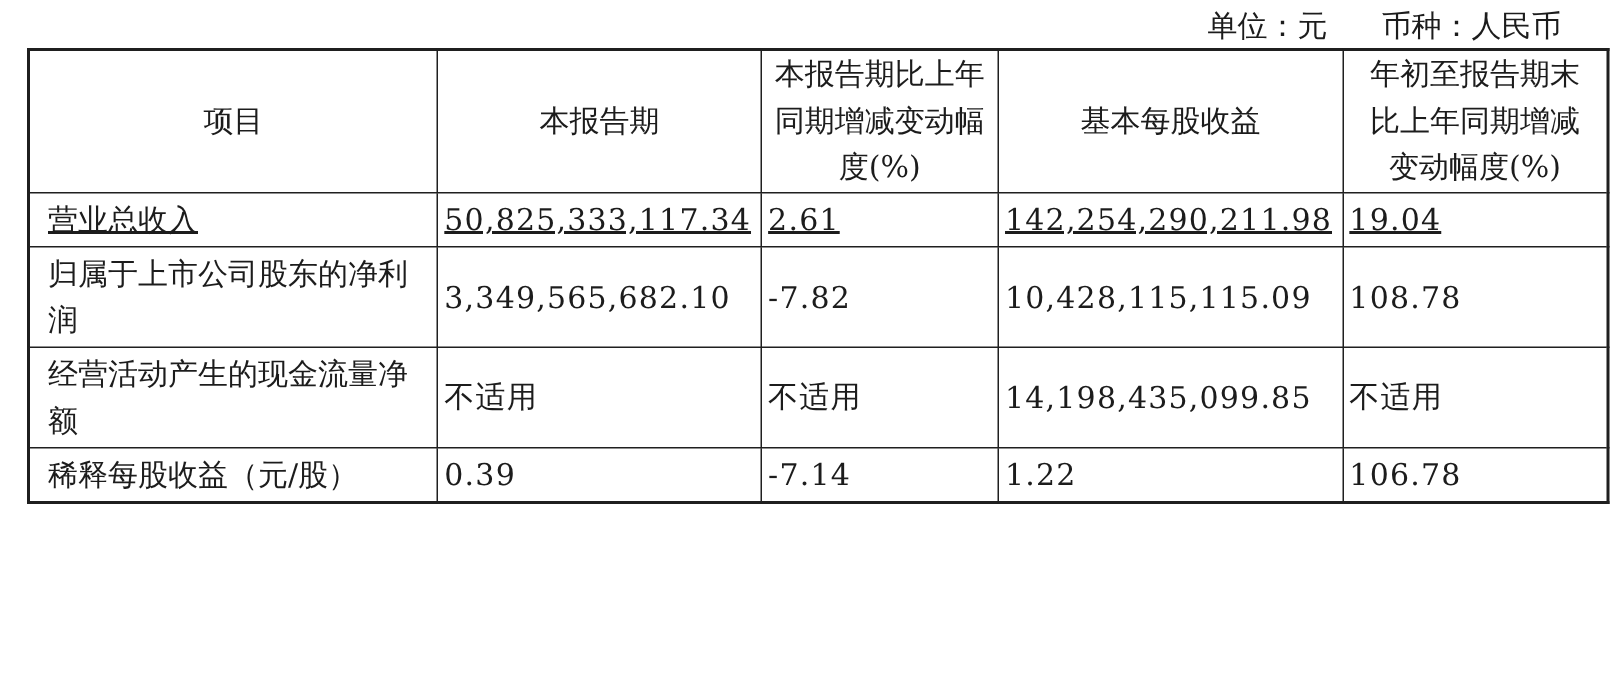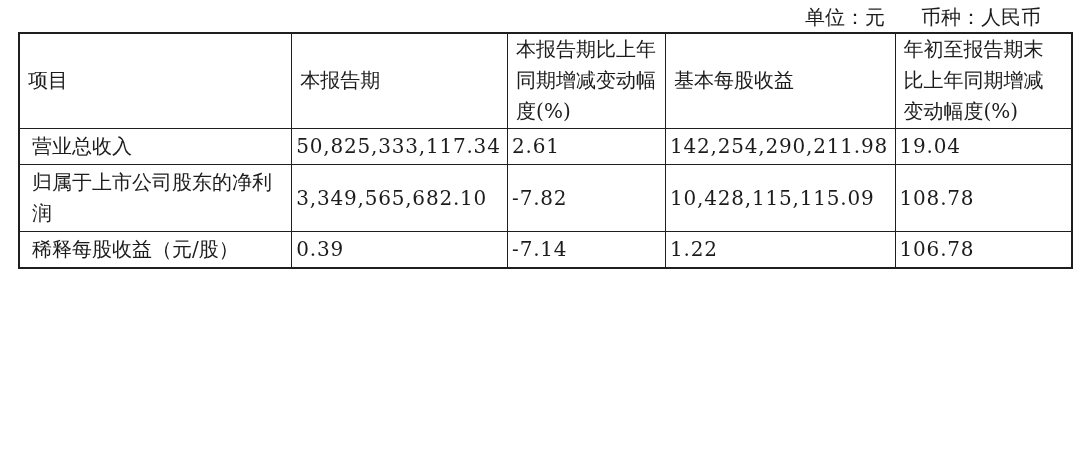--- a/index.html
+++ b/index.html
@@ -33,25 +33,25 @@
   }
   table.fin th, table.fin td {
     border: 1px solid #1f1f1f;
     font-size: 20px;
     font-weight: normal;
     vertical-align: middle;
     overflow: hidden;
   }
   table.fin thead tr { height: 95px; }
   table.fin th {
-    text-align: left;
+    text-align: center;
     line-height: 31px;
     padding: 0 8px;
   }
-  tr.r-single { height: 35px; }
+  tr.r-single { height: 35px; text-decoration: underline; }
   tr.r-double { height: 65px; }
   tr.r-last { height: 34px; }
   td.c-item {
     text-align: left;
     padding: 2px 8px 2px 12px;
     line-height: 31px;
   }
   td.c-num {
     text-align: left;
     padding: 2px 14px 2px 4px;
@@ -98,20 +98,27 @@
         <td class="c-num">142,254,290,211.98</td>
         <td class="c-num">19.04</td>
       </tr>
       <tr class="r-double">
         <td class="c-item">归属于上市公司股东的净利润</td>
         <td class="c-num">3,349,565,682.10</td>
         <td class="c-num">-7.82</td>
         <td class="c-num">10,428,115,115.09</td>
         <td class="c-num">108.78</td>
       </tr>
+      <tr class="r-double">
+        <td class="c-item">经营活动产生的现金流量净额</td>
+        <td class="c-num">不适用</td>
+        <td class="c-num">不适用</td>
+        <td class="c-num">14,198,435,099.85</td>
+        <td class="c-num">不适用</td>
+      </tr>
       <tr class="r-last">
         <td class="c-item">稀释每股收益（元/股）</td>
         <td class="c-num">0.39</td>
         <td class="c-num">-7.14</td>
         <td class="c-num">1.22</td>
         <td class="c-num">106.78</td>
       </tr>
     </tbody>
   </table>
 

